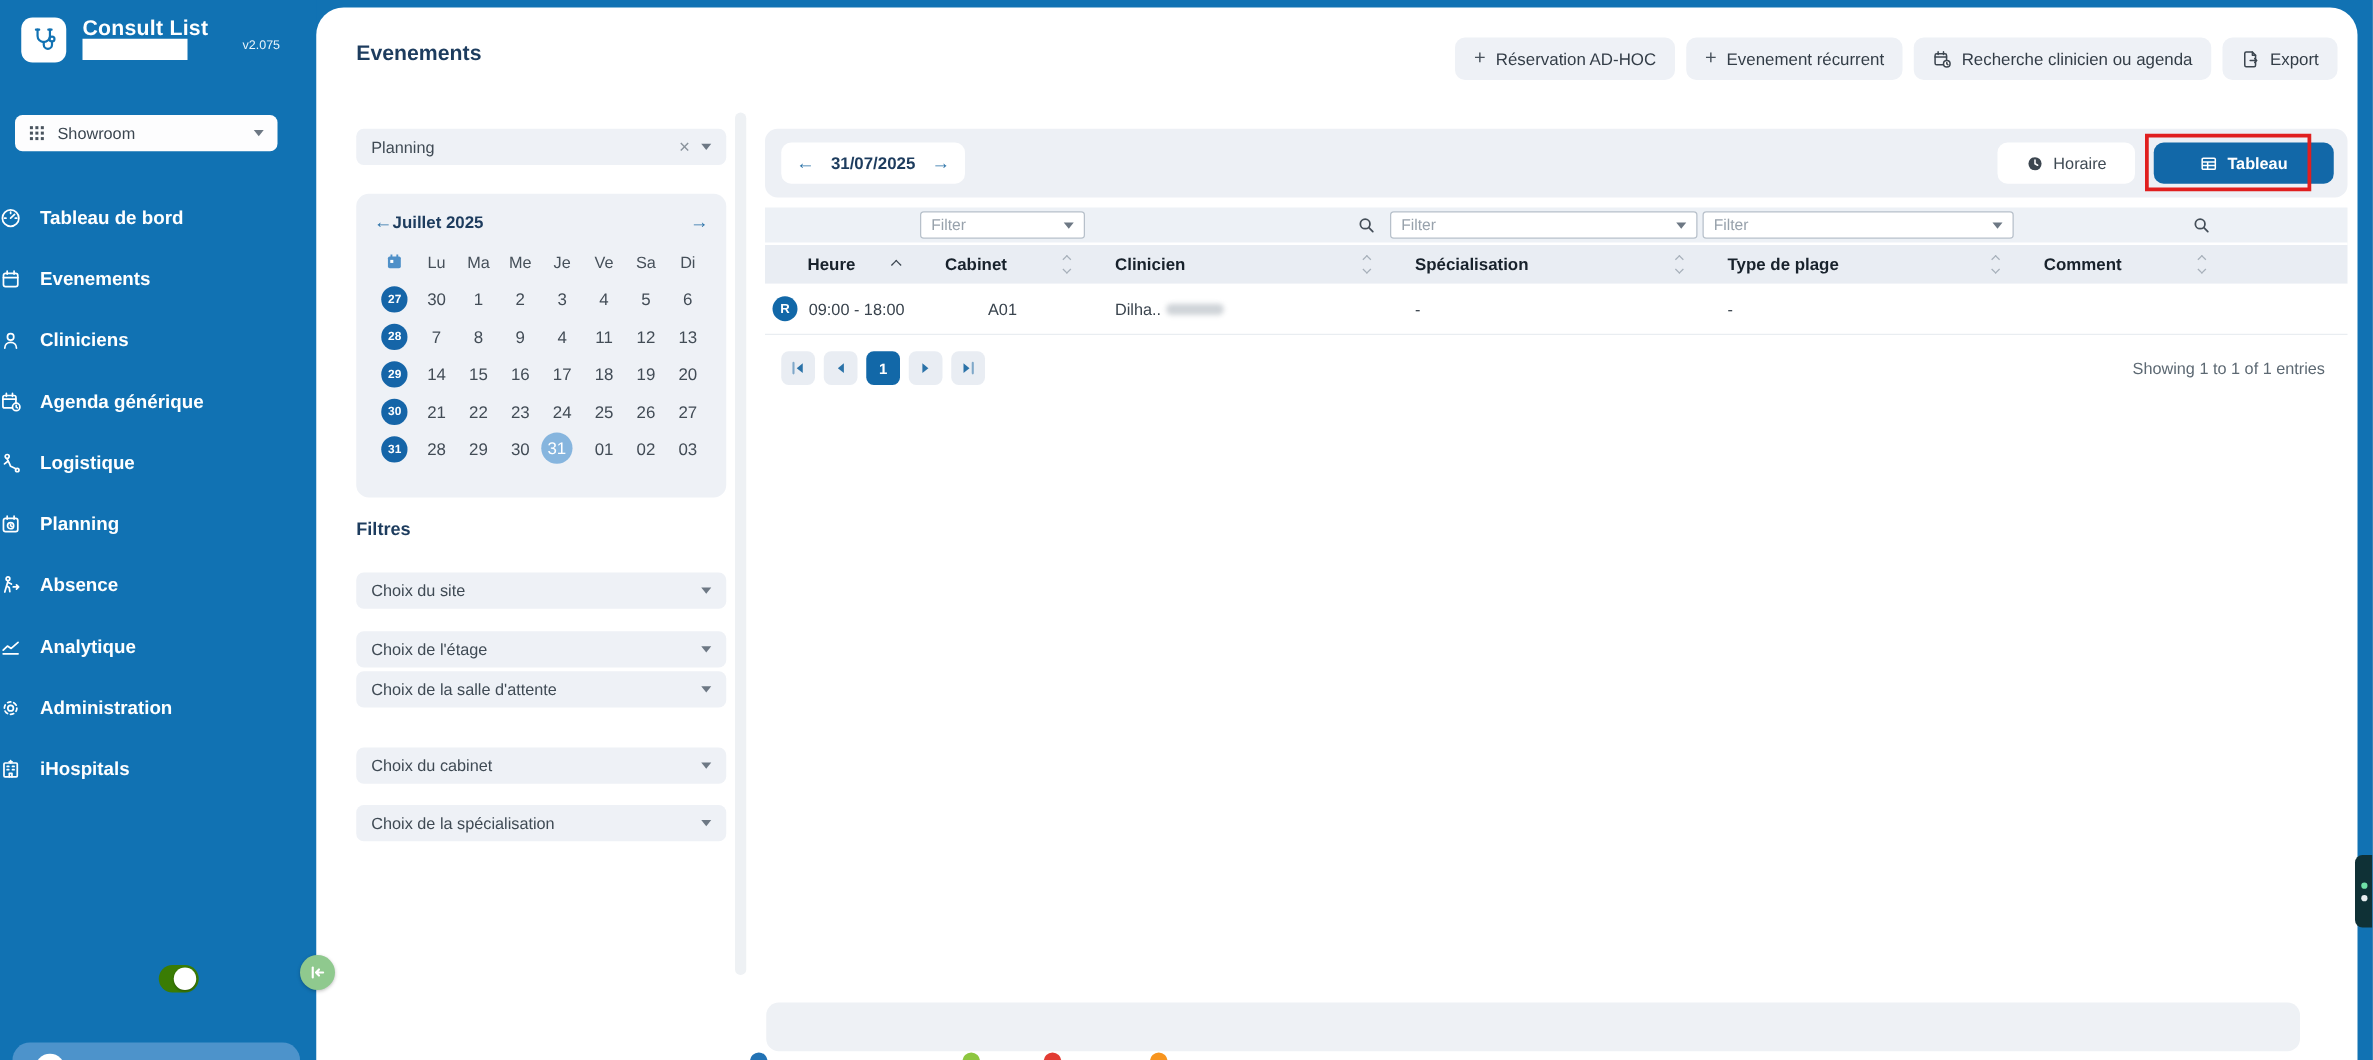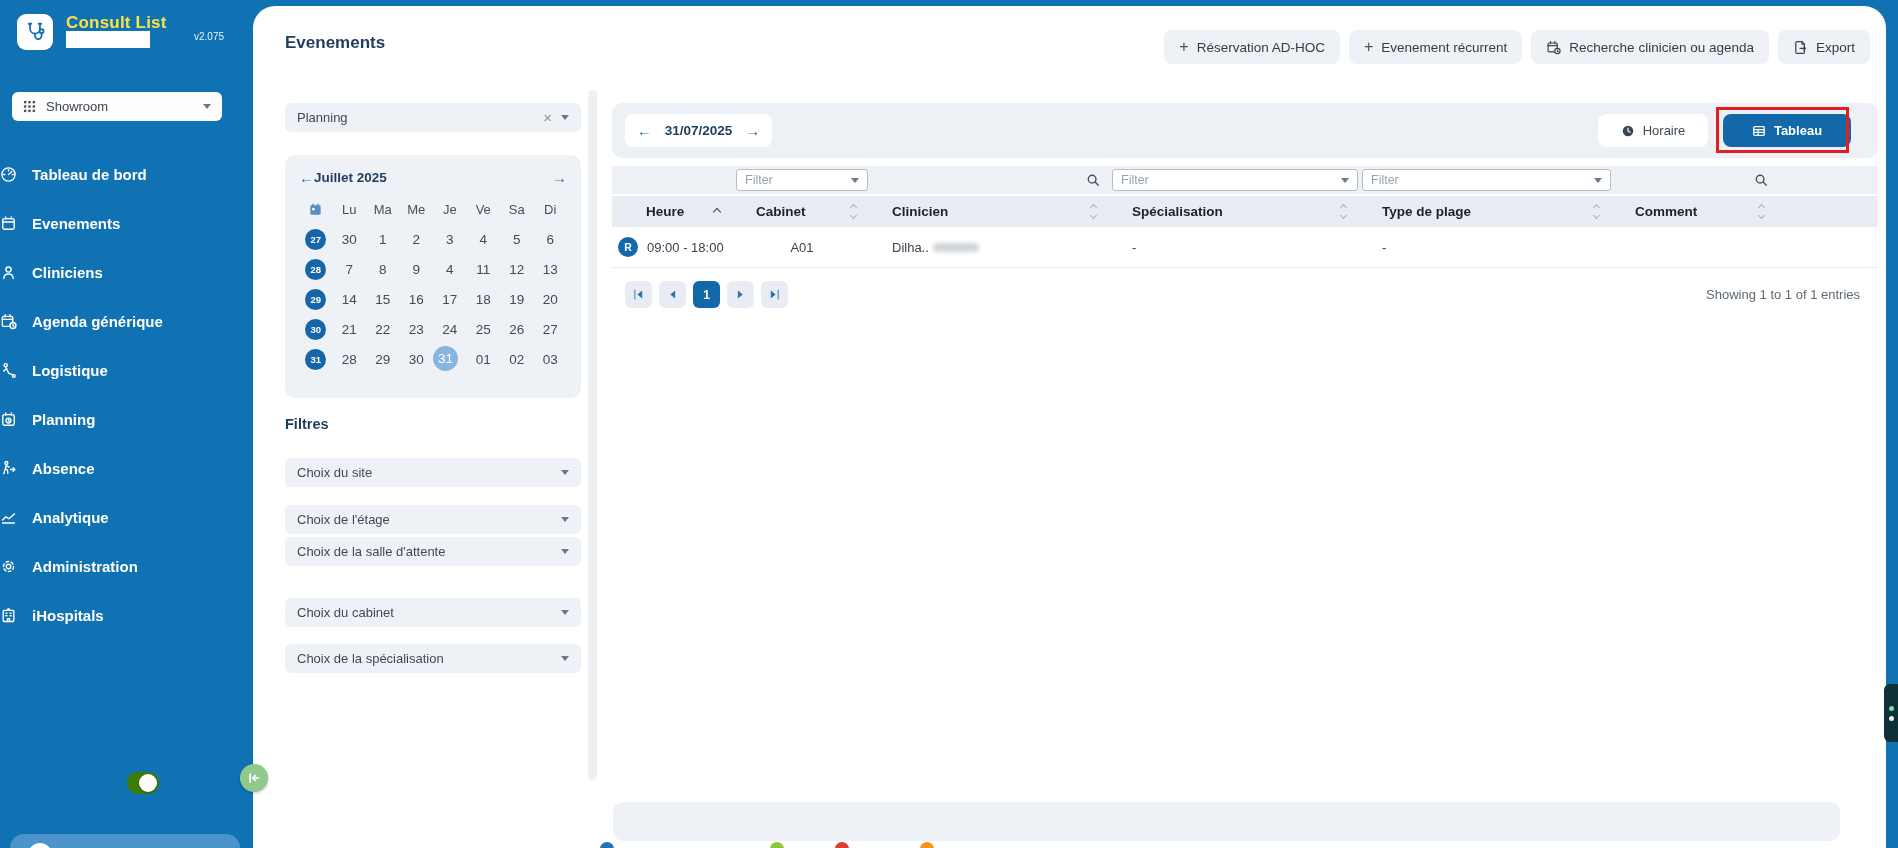--- a/index.html
+++ b/index.html
@@ -3,21 +3,21 @@
 <meta charset="utf-8">
 <style>
   html,body{margin:0;padding:0;background:#0d66a4;font-family:"Liberation Sans",sans-serif;}
   *{box-sizing:border-box;}
   #app{position:relative;width:1898px;height:848px;background:#1172b3;overflow:hidden;}
 
   
   .sidebar{position:absolute;left:0;top:0;width:253px;height:848px;background:#1172b3;z-index:5;}
   .logo-box{position:absolute;left:17px;top:14px;width:36px;height:36px;background:#fff;border-radius:9px;display:flex;align-items:center;justify-content:center;}
   .logo-box svg{width:22px;height:22px;stroke:#1172b3;fill:none;stroke-width:1.6;stroke-linecap:round;}
-  .app-name{position:absolute;left:66px;top:13px;color:#fde047;font-size:17px;font-weight:bold;letter-spacing:.2px;}
+  .app-name{position:absolute;left:66px;top:13px;color:#ffffff;font-size:17px;font-weight:bold;letter-spacing:.2px;}
   .logo-redact{position:absolute;left:66px;top:31px;width:84px;height:17px;background:#fff;}
   .version{position:absolute;left:194px;top:31px;color:#eaf4fb;font-size:10px;}
   .workspace{position:absolute;left:12px;top:92px;width:210px;height:29px;background:#fdfdfe;border-radius:6px;display:flex;align-items:center;padding:0 11px;gap:10px;font-size:13px;color:#3b4650;cursor:pointer;}
   .workspace .sp{flex:1;}
   .chev-dn{width:0;height:0;border-left:4px solid transparent;border-right:4px solid transparent;border-top:5px solid #6d7884;}
   .nav{position:absolute;top:150px;left:0;right:0;}
   .nav-item{height:49px;display:flex;align-items:center;gap:15px;color:#fff;font-size:15px;font-weight:bold;cursor:pointer;}
   .nav-item svg{width:17px;height:17px;stroke:#fff;fill:none;stroke-width:1.3;stroke-linecap:round;stroke-linejoin:round;flex:none;}
   .toggle{position:absolute;left:127px;top:772px;width:32px;height:22px;border-radius:11px;background:#3a7c04;cursor:pointer;}
   .knob{position:absolute;right:2px;top:2px;width:18px;height:18px;border-radius:50%;background:#fff;box-shadow:0 1px 2px rgba(0,0,0,.3);}
@@ -52,21 +52,21 @@
   .filtres-title{position:absolute;left:32px;top:410px;margin:0;font-size:14.5px;font-weight:bold;color:#1d3c5e;}
   .lp-scrollbar{position:absolute;left:335px;top:84px;width:9px;height:690px;background:#eef1f4;border-radius:5px;}
 
   
   .content-right{position:absolute;left:359px;top:97px;width:1266px;height:745px;}
   .toolbar{position:absolute;left:0;top:0;width:1266px;height:55px;background:#edf0f5;border-radius:10px;}
   .date-nav{position:absolute;left:13px;top:11px;width:147px;height:33px;background:#fff;border-radius:8px;display:flex;align-items:center;justify-content:center;gap:13px;}
   .date-nav .date{font-size:13.5px;font-weight:bold;color:#1d3c5e;}
   .btn-horaire{position:absolute;left:986px;top:11px;width:110px;height:33px;background:#fff;border:none;border-radius:8px;display:flex;align-items:center;justify-content:center;gap:8px;font-size:13px;color:#3f4a54;font-family:inherit;cursor:pointer;}
   .btn-horaire svg{width:14px;height:14px;}
-  .btn-tableau{position:absolute;left:1111px;top:11px;width:128px;height:33px;background:#1268a8;border:none;border-radius:8px;display:flex;align-items:center;justify-content:center;gap:8px;font-size:13px;font-weight:bold;color:#fff;font-family:inherit;cursor:pointer;z-index:2;}
+  .btn-tableau{position:absolute;left:1111px;top:11px;width:144px;height:33px;background:#1268a8;border:none;border-radius:8px;display:flex;align-items:center;justify-content:center;gap:8px;font-size:13px;font-weight:bold;color:#fff;font-family:inherit;cursor:pointer;z-index:2;}
   .btn-tableau svg{width:14px;height:14px;stroke:#fff;fill:none;stroke-width:1.4;}
   .red-annot{position:absolute;left:1104px;top:4px;width:133px;height:46px;border:3px solid #e01f1f;pointer-events:none;z-index:3;}
 
   .tgrid{position:absolute;left:0;width:1266px;display:grid;grid-template-columns:122px 136px 240px 250px 253px 165px 1fr;}
   .filter-row{top:63px;height:30px;background:#edf1f6;border-bottom:2px solid #fff;}
   .fcell{display:flex;align-items:center;}
   .fselect{flex:1;margin:3px 2px;height:22px;background:#fff;border:1px solid #b7c0ca;border-radius:3px;display:flex;align-items:center;padding:0 8px;font-size:12.5px;color:#98a2ac;cursor:pointer;}
   .fselect .sp{flex:1;}
   .fsearch{justify-content:flex-end;padding-right:10px;}
   .fsearch svg,.fcell svg{width:14px;height:14px;stroke:#454f59;fill:none;stroke-width:1.6;stroke-linecap:round;}

